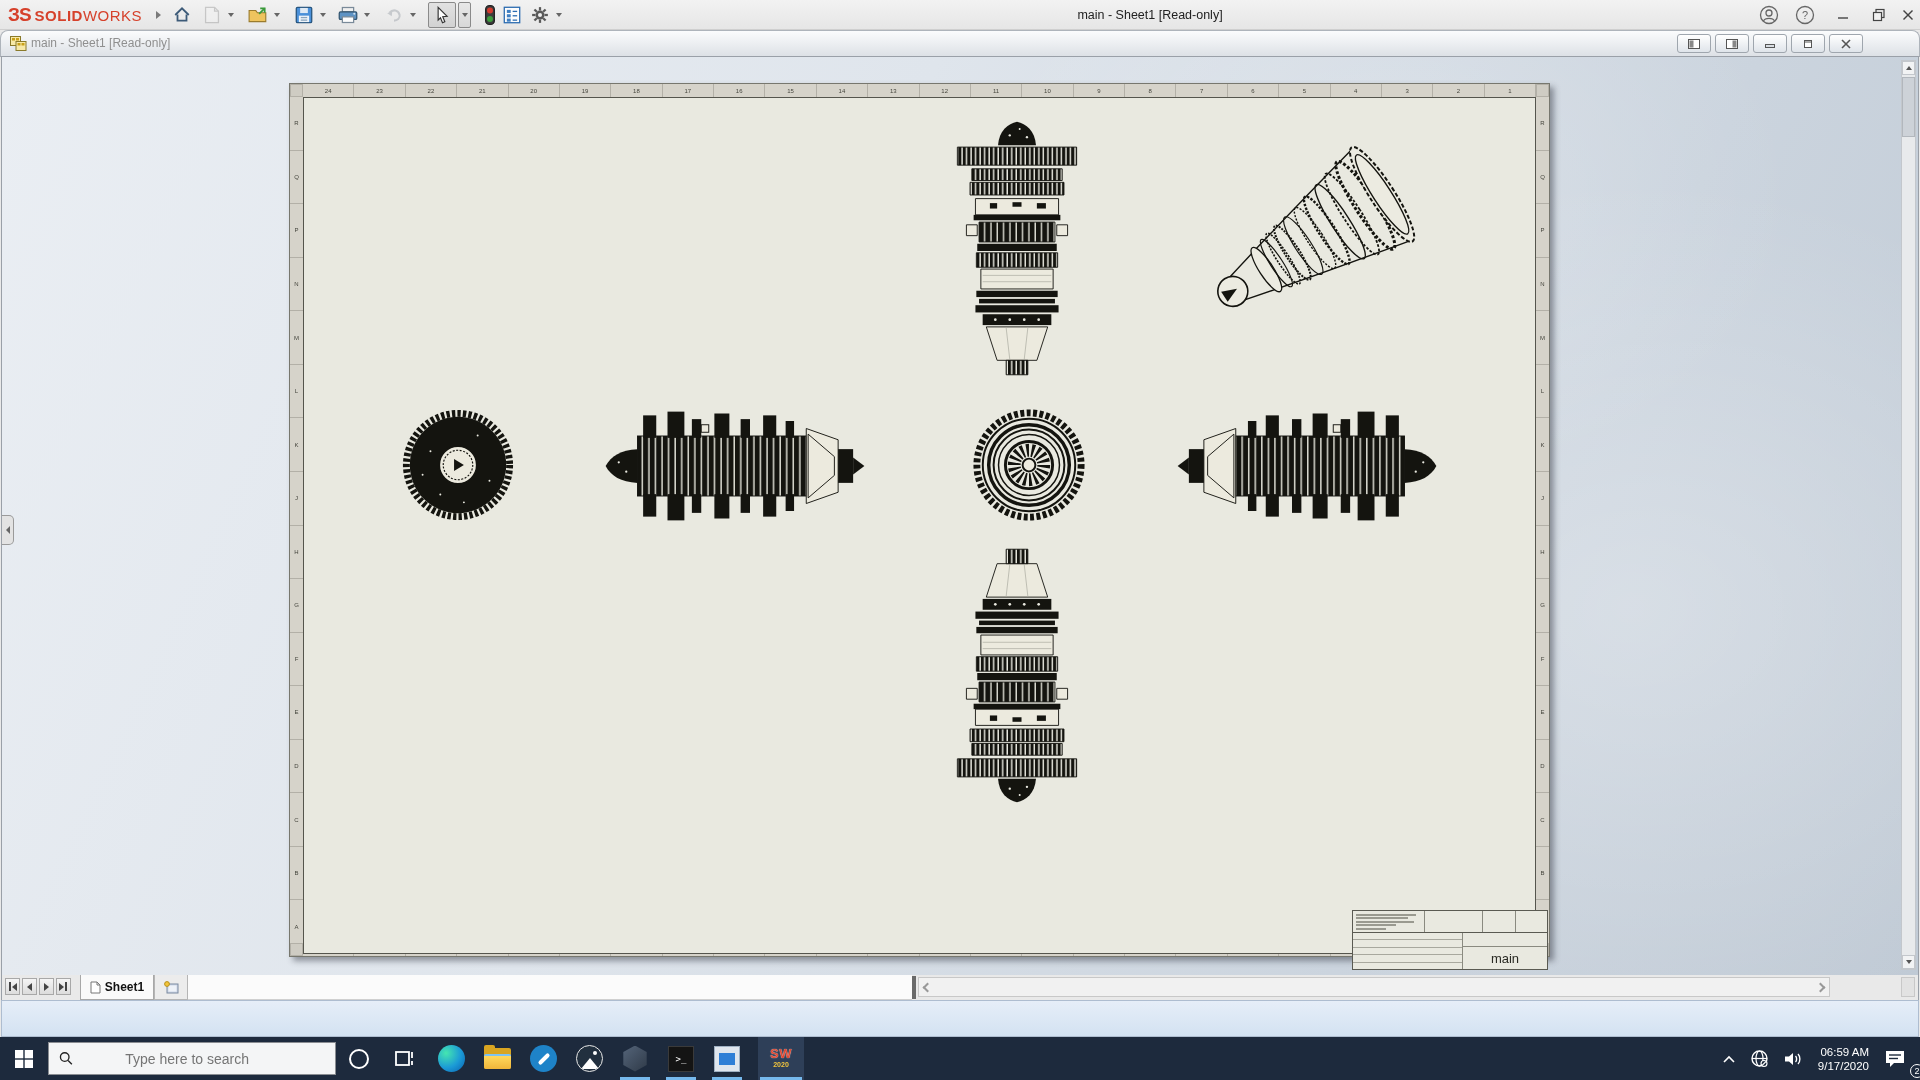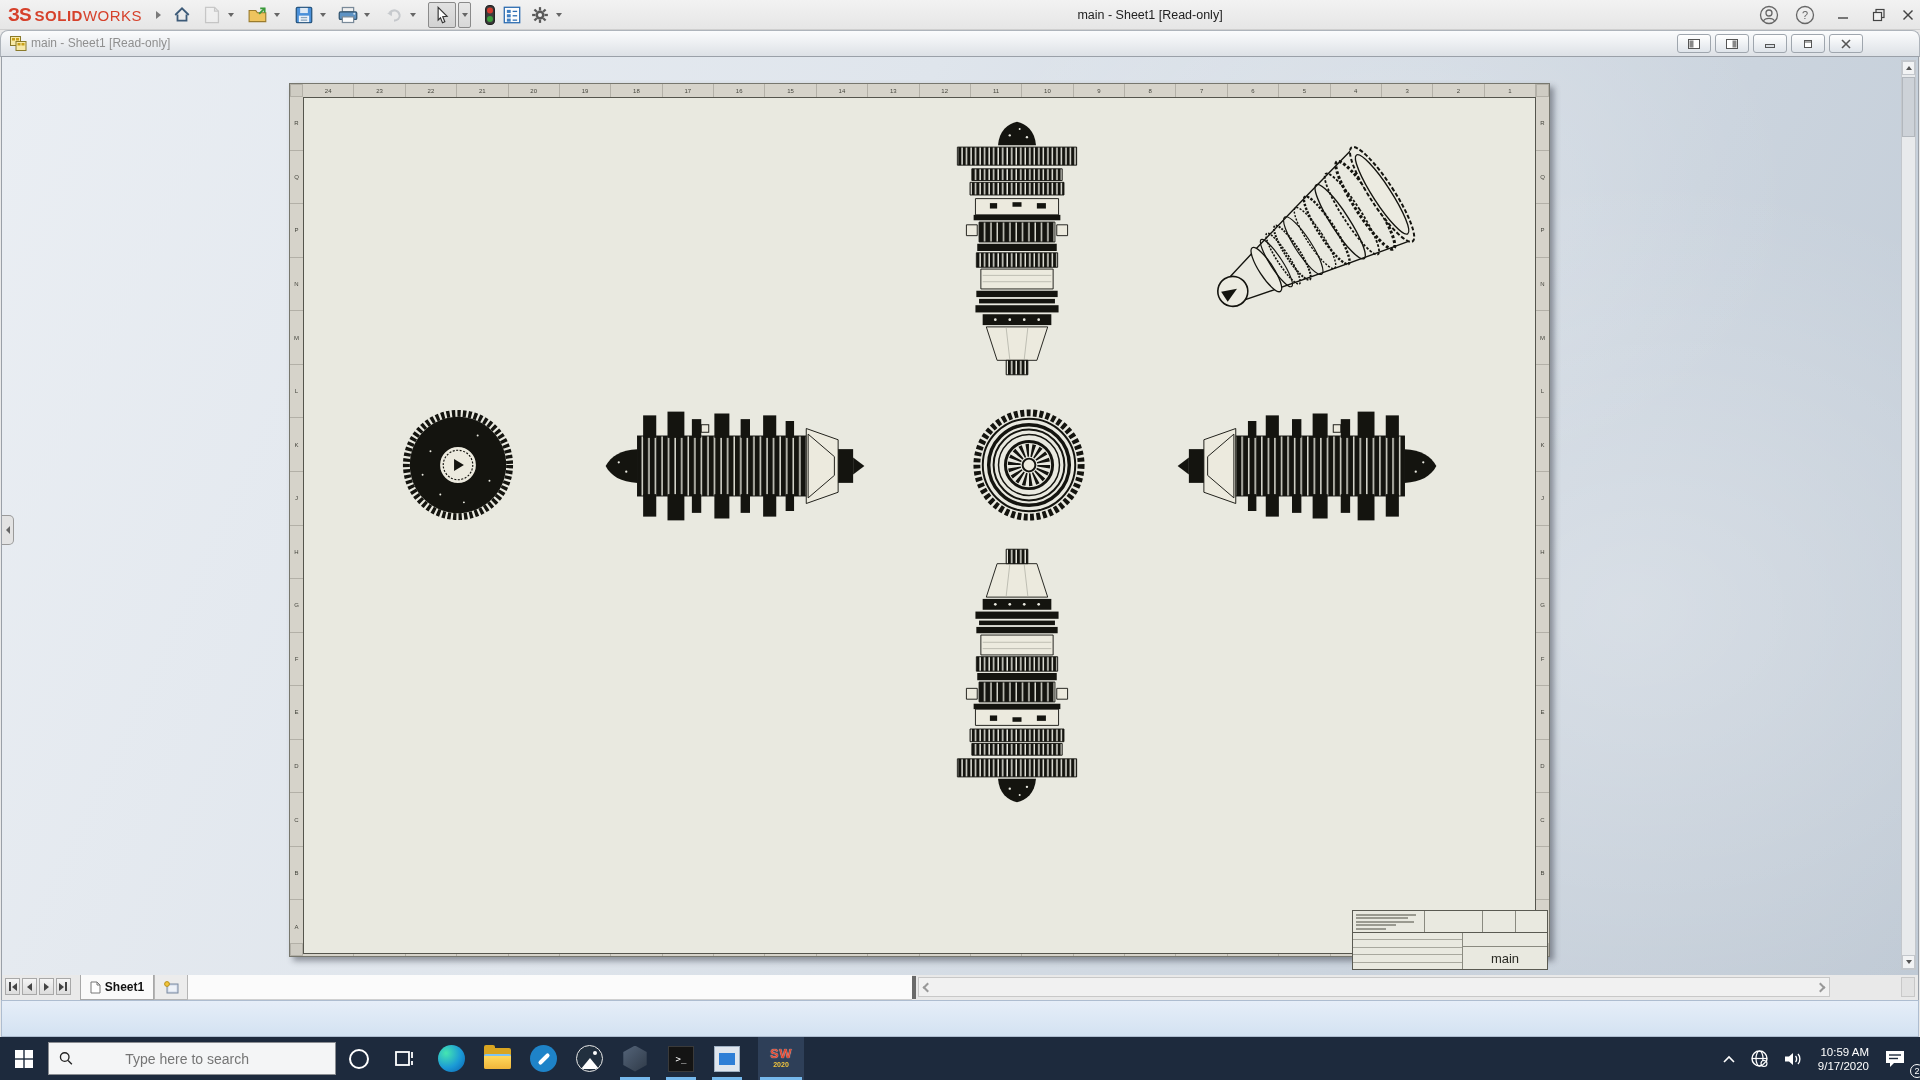--- a/index.html
+++ b/index.html
@@ -765,21 +765,21 @@
       </svg>
     </div>
     <div class="tray-item">
       <svg width="20" height="18" viewBox="0 0 20 18">
         <polygon points="2,6.5 6,6.5 10,3 10,15 6,11.5 2,11.5" fill="#fff"></polygon>
         <path d="M12.5 6 C14 7.5 14 10.5 12.5 12" fill="none" stroke="#fff" stroke-width="1.4"></path>
         <path d="M15 4 C17.5 6.5 17.5 11.5 15 14" fill="none" stroke="#fff" stroke-width="1.4"></path>
       </svg>
     </div>
     <div id="clock">
-      <div>10:59 AM</div>
+      <div>06:59 AM</div>
       <div>9/17/2020</div>
     </div>
     <div class="tray-item" style="position:relative; padding-right:14px">
       <svg width="22" height="20" viewBox="0 0 22 20">
         <path d="M2 2 H20 V14 H10 L6 18 V14 H2 Z" fill="#fff"></path>
         <line x1="5" y1="6" x2="17" y2="6" stroke="#1d2a3d" stroke-width="1.4"></line>
         <line x1="5" y1="9.5" x2="14" y2="9.5" stroke="#1d2a3d" stroke-width="1.4"></line>
       </svg>
       <span id="badge">2</span>
     </div>

